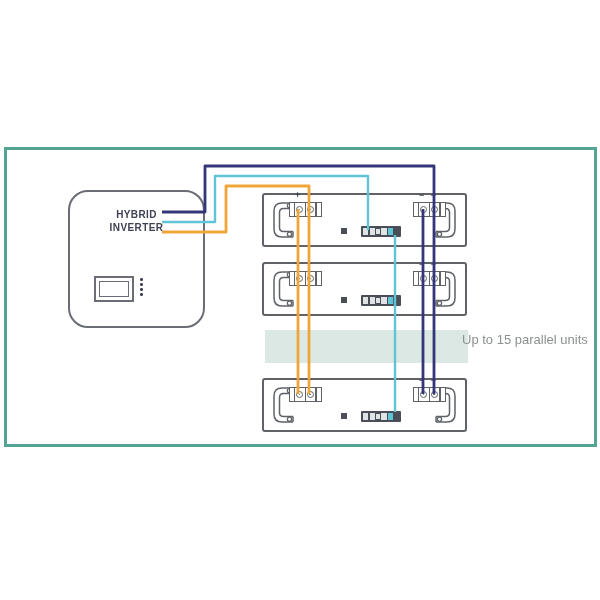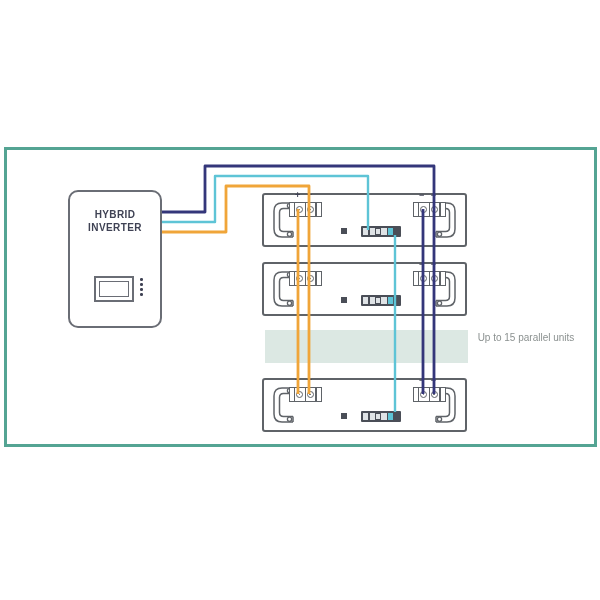--- a/index.html
+++ b/index.html
@@ -5,21 +5,21 @@
   html,body{margin:0;padding:0;background:#ffffff;}
   #canvas{position:relative;width:600px;height:600px;background:#ffffff;overflow:hidden;
           font-family:"Liberation Sans", sans-serif;}
 
   
   .frame{position:absolute;left:4px;top:147px;width:587px;height:294px;
          border:3px solid #54a493;background:#ffffff;}
 
   
   .inverter{position:absolute;left:68px;top:190px;width:90px;height:134px;
-            border:2px solid #6a6d75;border-radius:10px;background:#fff;z-index:2;}
+            border:2px solid #6a6d75;border-radius:20px;background:#fff;z-index:2;padding-left:43px;}
   .inv-title{position:absolute;top:16px;left:0;width:100%;text-align:center;
              font-weight:bold;font-size:10px;letter-spacing:.4px;color:#3f4254;line-height:1.3;}
   .display{position:absolute;left:24px;top:84px;width:36px;height:22px;border:2px solid #6a6d75;}
   .screen{position:absolute;left:3px;top:3px;right:3px;bottom:3px;border:1px solid #6a6d75;}
   .dots{position:absolute;left:70px;top:86px;}
   .dot{width:2.5px;height:2.5px;border-radius:50%;background:#3f4254;margin-bottom:2.6px;}
 
   
   .battery{position:absolute;left:262px;width:201px;height:50px;border:2px solid #5f6368;
            border-radius:3px;background:#fff;z-index:2;}
@@ -41,22 +41,22 @@
   .lb-pos{left:25px}.lb-neg{left:149px}
   .btnsq{position:absolute;left:77px;top:33px;width:6px;height:6px;background:#4a4e57;}
   .ports{position:absolute;left:97px;top:31px;width:36px;height:11px;background:#4a4e57;
          border-radius:1px;display:flex;align-items:center;gap:1.5px;padding:0 2px;}
   .port{width:5.2px;height:6.5px;background:#dfe3e6;}
   .port.small{width:3.6px;height:5.5px;}
   .port.comm{background:#5ec4d6;}
 
   
   .band{position:absolute;left:265px;top:330px;width:203px;height:33px;background:#dce8e3;z-index:1;}
-  .note{position:absolute;left:462px;top:331px;width:128px;text-align:center;
-        font-size:10px;line-height:1.35;color:#8b9190;z-index:2;}
+  .note{position:absolute;left:462px;top:331px;width:128px;text-align:left;
+        font-size:13px;line-height:1.35;color:#8b9190;z-index:2;}
 
   
   .wires{position:absolute;left:0;top:0;z-index:5;pointer-events:none;}
 </style>
 </head>
 <body>
 
 <div id="canvas">
 
   <div class="frame"></div>

